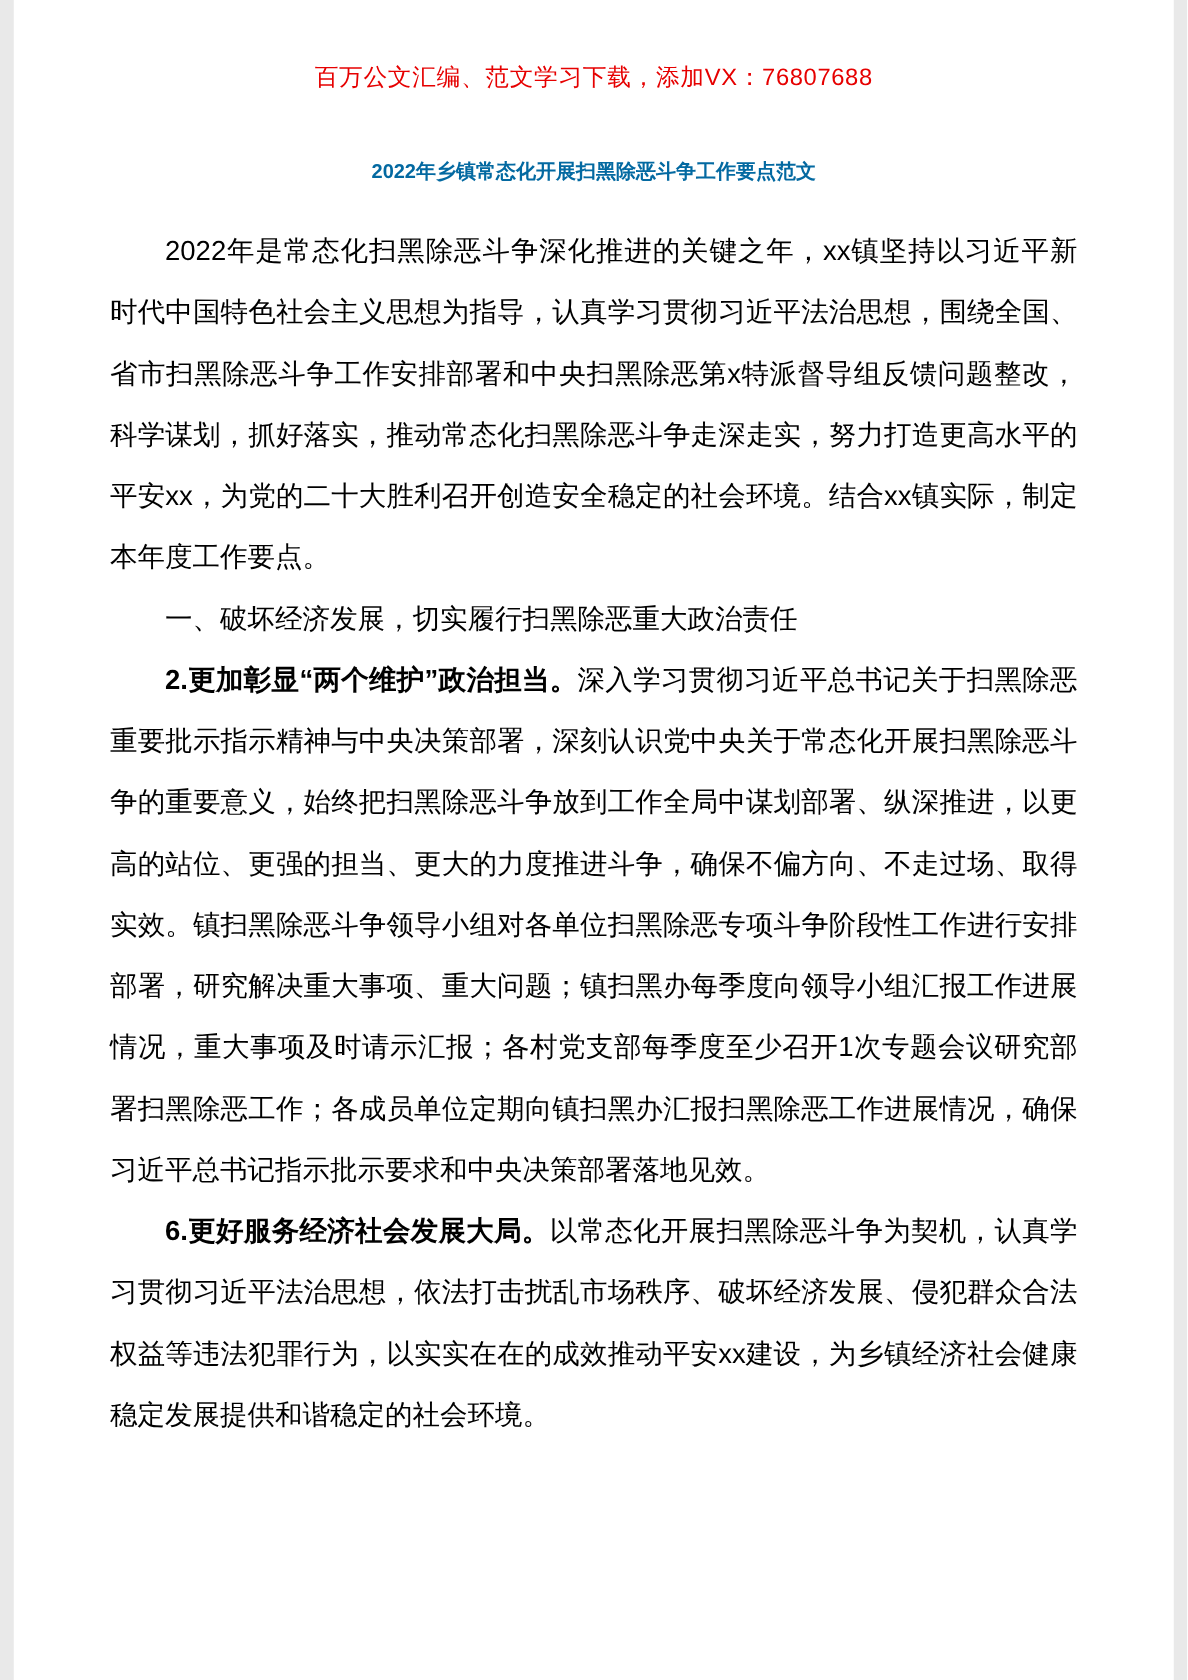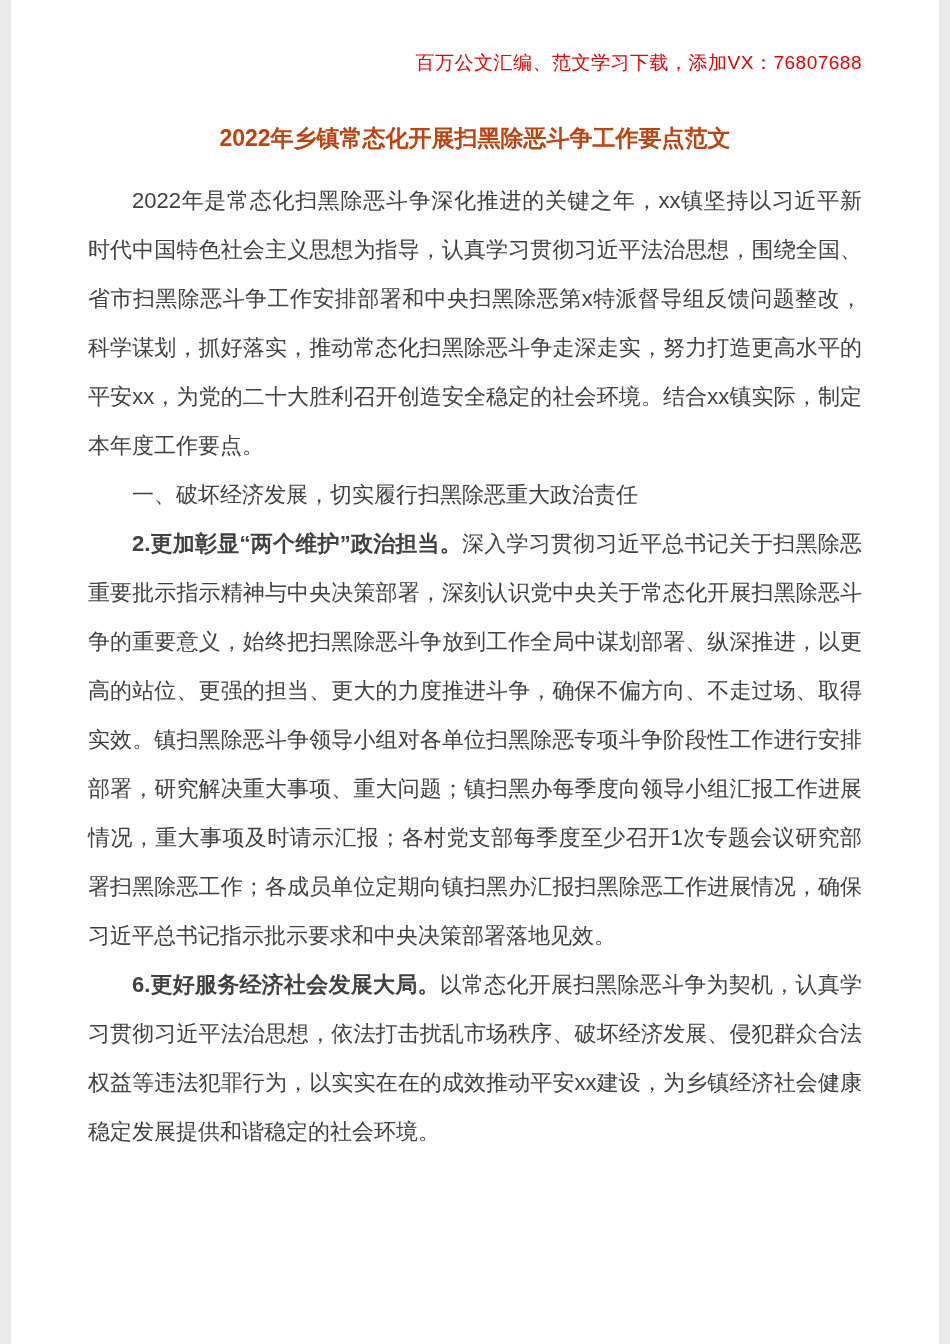--- a/index.html
+++ b/index.html
@@ -33,47 +33,47 @@
   .notice {
     text-align: center;
     font-size: 19px;
     line-height: 26px;
     margin: 0 0 46px 0;
     letter-spacing: 0.5px;
   }
   .title {
     text-align: center;
     font-weight: 700;
-    font-size: 23px;
-    color: #c2410c;
+    font-size: 16px;
+    color: #0369a1;
     line-height: 32px;
     margin: 6px 0 22px 0;
   }
   .body-text p {
     margin: 0;
     font-size: 22px;
     line-height: 49px;
-    color: #404040;
+    color: #000000;
     text-align: justify;
     text-indent: 2em;
     word-break: break-all;
   }
   .body-text .bold {
     font-weight: 700;
   }
 </style>
 </head>
 <body>
 
 <div class="page">
   <div class="page-edge left"></div>
   <div class="page-edge right"></div>
 
   <div class="doc">
-    <div class="notice" style="color: rgb(230, 0, 0); text-align: right;">百万公文汇编、范文学习下载，添加VX：76807688</div>
+    <div class="notice" style="color: rgb(230, 0, 0);">百万公文汇编、范文学习下载，添加VX：76807688</div>
 
     <div class="title">2022年乡镇常态化开展扫黑除恶斗争工作要点范文</div>
 
     <div class="body-text">
         <p><span>2022年是常态化扫黑除恶斗争深化推进的关键之年，xx镇坚持以习近平新时代中国特色社会主义思想为指导，认真学习贯彻习近平法治思想，围绕全国、省市扫黑除恶斗争工作安排部署和中央扫黑除恶第x特派督导组反馈问题整改，科学谋划，抓好落实，推动常态化扫黑除恶斗争走深走实，努力打造更高水平的平安xx，为党的二十大胜利召开创造安全稳定的社会环境。结合xx镇实际，制定本年度工作要点。</span></p>
         <p><span>一、破坏经济发展，切实履行扫黑除恶重大政治责任</span></p>
         <p><span class="bold">2.更加彰显“两个维护”政治担当。</span><span>深入学习贯彻习近平总书记关于扫黑除恶重要批示指示精神与中央决策部署，深刻认识党中央关于常态化开展扫黑除恶斗争的重要意义，始终把扫黑除恶斗争放到工作全局中谋划部署、纵深推进，以更高的站位、更强的担当、更大的力度推进斗争，确保不偏方向、不走过场、取得实效。镇扫黑除恶斗争领导小组对各单位扫黑除恶专项斗争阶段性工作进行安排部署，研究解决重大事项、重大问题；镇扫黑办每季度向领导小组汇报工作进展情况，重大事项及时请示汇报；各村党支部每季度至少召开1次专题会议研究部署扫黑除恶工作；各成员单位定期向镇扫黑办汇报扫黑除恶工作进展情况，确保习近平总书记指示批示要求和中央决策部署落地见效。</span></p>
         <p><span class="bold">6.更好服务经济社会发展大局。</span><span>以常态化开展扫黑除恶斗争为契机，认真学习贯彻习近平法治思想，依法打击扰乱市场秩序、破坏经济发展、侵犯群众合法权益等违法犯罪行为，以实实在在的成效推动平安xx建设，为乡镇经济社会健康稳定发展提供和谐稳定的社会环境。</span></p>
       </div>
   </div>

